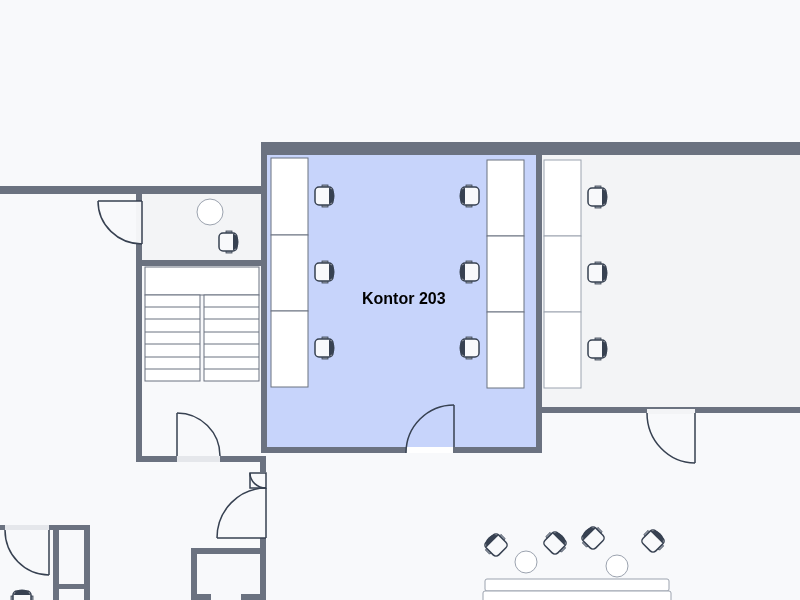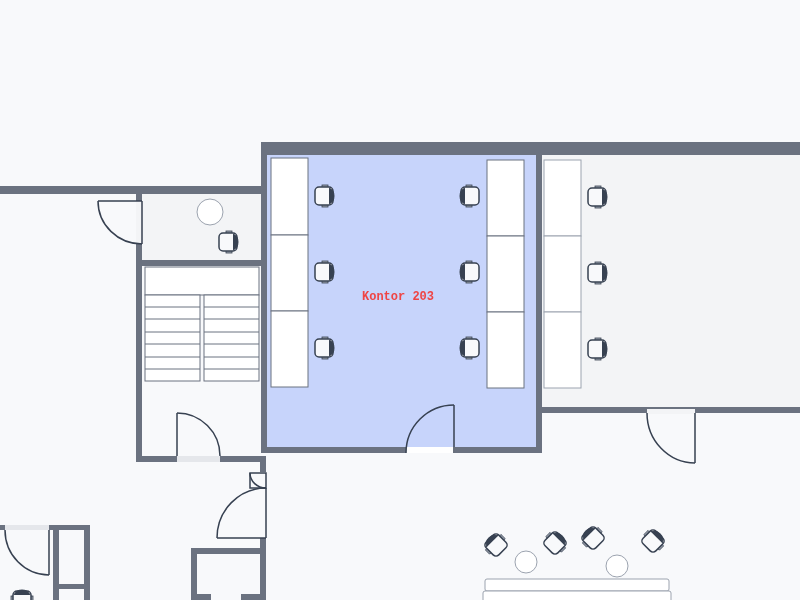--- a/index.html
+++ b/index.html
@@ -1,18 +1,18 @@
 <!DOCTYPE html>
 <html><head>
   <meta charset="utf-8">
   <style>
     html, body { margin: 0; padding: 0; }
     body { width: 800px; height: 600px; overflow: hidden; background: #f8f9fb; font-family: "DejaVu Sans", sans-serif; }
     #plan { position: absolute; left: 0; top: 0; width: 800px; height: 600px; }
-    .room-label { position: absolute; font-family: Liberation Mono, monospace; font-weight: bold; font-size: 12px; color: #ef4444; white-space: nowrap; }
+    .room-label { position: absolute; font-family: Liberation Sans, sans-serif; font-weight: bold; font-size: 16px; color: #000000; white-space: nowrap; }
   </style>
 </head>
 <body>
 
 <div>
 <svg id="plan" width="800" height="600" viewBox="0 0 800 600" xmlns="http://www.w3.org/2000/svg">
 
   <rect x="0" y="0" width="800" height="600" fill="#f8f9fb"></rect>
 
   <rect x="141" y="194" width="121" height="68" fill="#f3f4f6"></rect>

